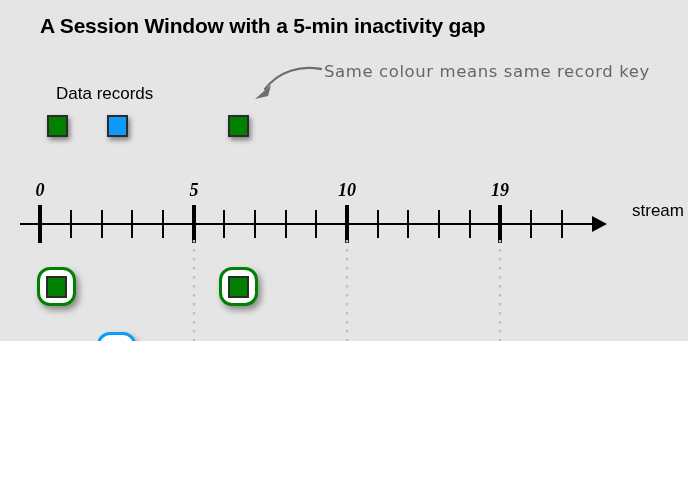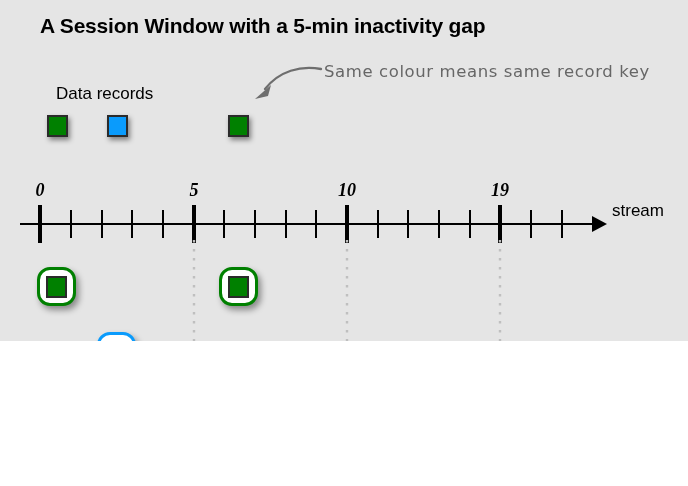--- a/index.html
+++ b/index.html
@@ -44,21 +44,21 @@
 
   #stream-time-label {
     position: absolute;
     left: 612px;
     top: 200px;
     width: 72px;
     font-family: "Liberation Sans", sans-serif;
     font-size: 17px;
     color: #000000;
     line-height: 21px;
-    text-align: left;
+    text-align: right;
   }
 
   
   .handwritten {
     position: absolute;
     font-family: "DejaVu Sans", sans-serif;
     font-size: 16.5px;
     color: #666666;
     letter-spacing: 0.6px;
     white-space: nowrap;

